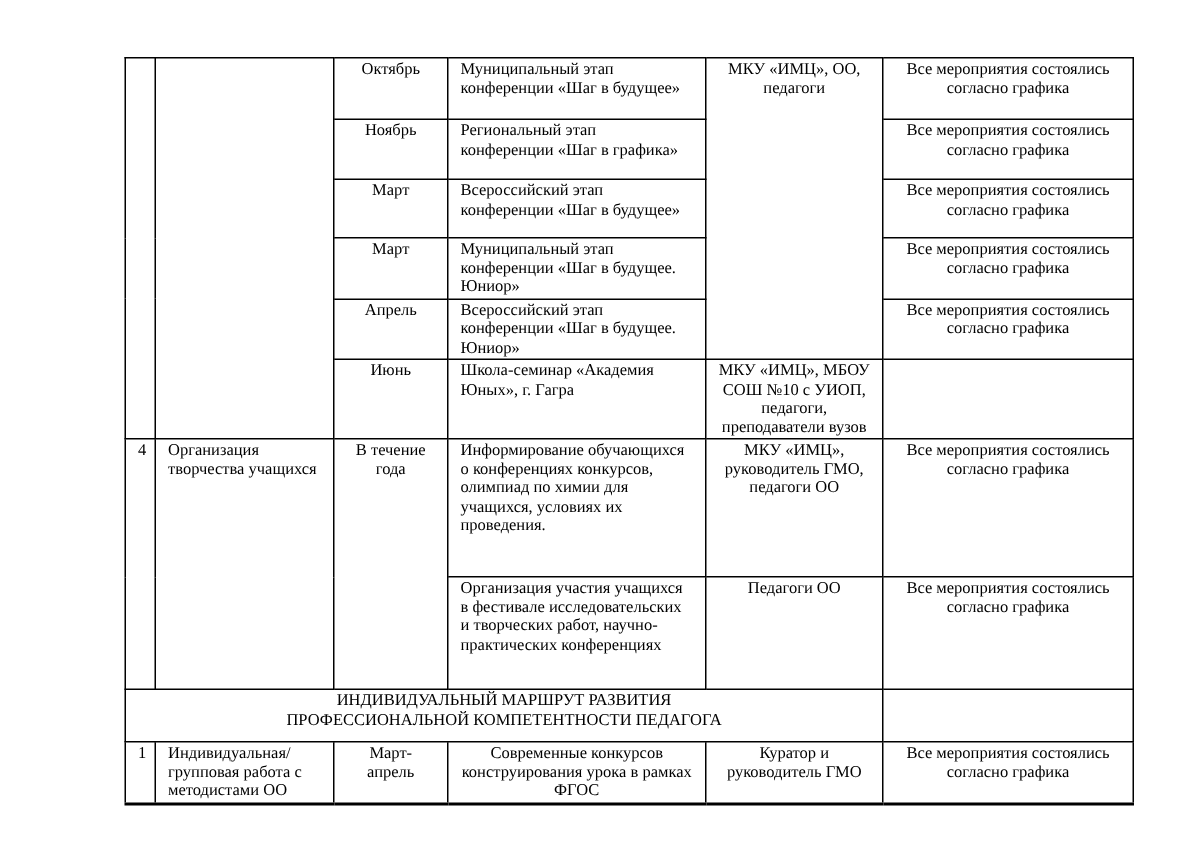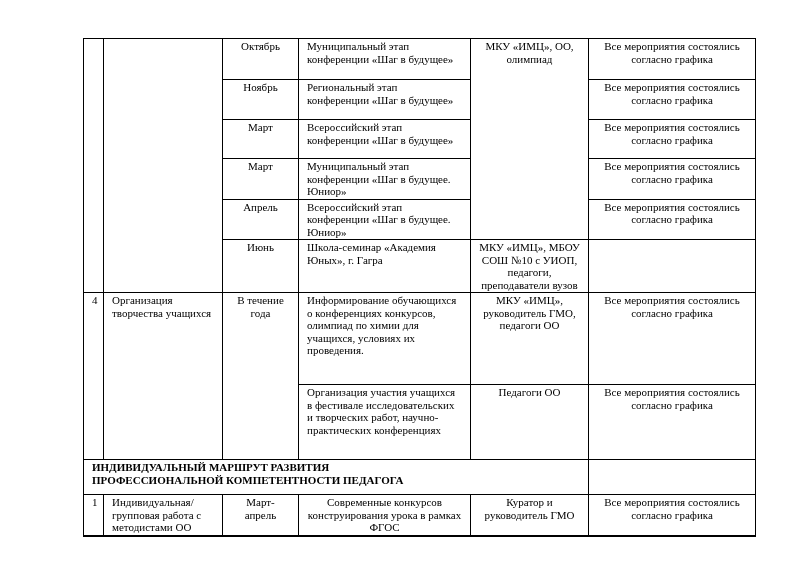--- a/index.html
+++ b/index.html
@@ -22,21 +22,21 @@
     vertical-align:top;
     padding:1px 8px;
     font-size:11px;
     line-height:12.5px;
     overflow:hidden;
   }
   td.c{text-align:center;}
   td.num{text-align:center;padding:1px 1px;}
   td.bw{overflow-wrap:break-word;word-break:break-word;font-family:Liberation Serif, serif;}
   td.sec{
-    font-weight:bold;text-align:left;
+    font-weight:normal;text-align:center;
     font-size:12.5px;line-height:15px;
     padding:2px 4px;vertical-align:middle;
   }
   tr.rh1{height:41px}
   tr.rh2{height:40px}
   tr.rh3{height:39px}
   tr.rh4{height:40px}
   tr.rh5{height:39px}
   tr.rh6{height:48px}
   tr.rh7{height:92px}
@@ -57,26 +57,26 @@
       <col style="width:172px">
       <col style="width:118px">
       <col style="width:167px">
     </colgroup>
     <tbody>
       <tr class="rh1">
         <td class="num" rowspan="6"></td>
         <td class="bw" rowspan="6"></td>
         <td class="c">Октябрь</td>
         <td>Муниципальный этап конференции «Шаг в будущее»</td>
-        <td class="c" rowspan="5">МКУ «ИМЦ», ОО, олимпиад</td>
+        <td class="c" rowspan="5">МКУ «ИМЦ», ОО, педагоги</td>
         <td class="c">Все мероприятия состоялись согласно графика</td>
       </tr>
       <tr class="rh2">
         <td class="c">Ноябрь</td>
-        <td>Региональный этап конференции «Шаг в будущее»</td>
+        <td>Региональный этап конференции «Шаг в графика»</td>
         <td class="c">Все мероприятия состоялись согласно графика</td>
       </tr>
       <tr class="rh3">
         <td class="c">Март</td>
         <td>Всероссийский этап конференции «Шаг в будущее»</td>
         <td class="c">Все мероприятия состоялись согласно графика</td>
       </tr>
       <tr class="rh4">
         <td class="c">Март</td>
         <td>Муниципальный этап конференции «Шаг в будущее. Юниор»</td>

